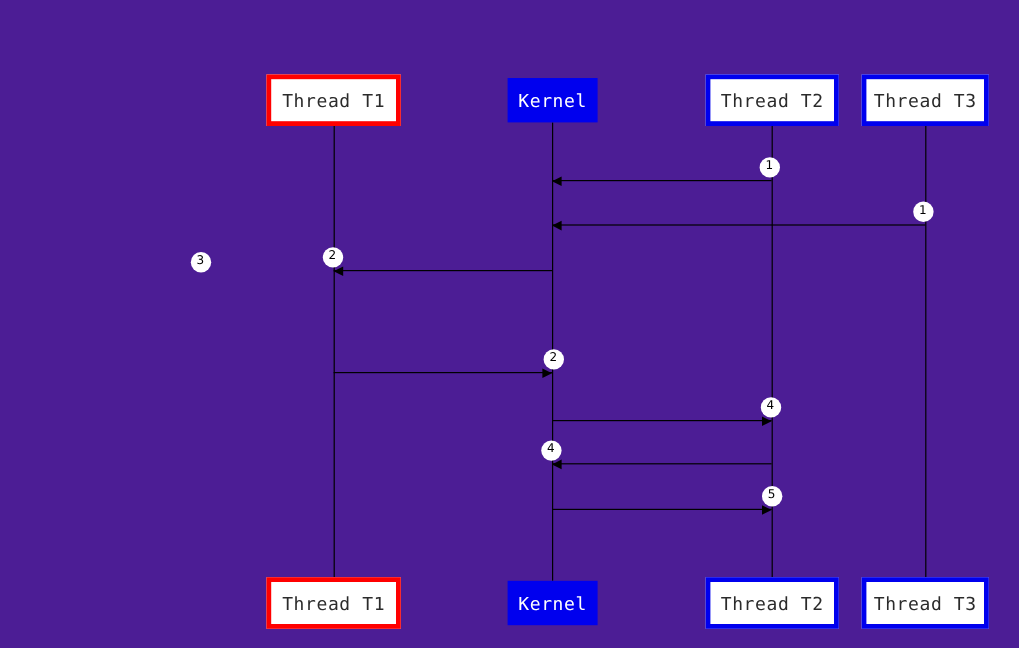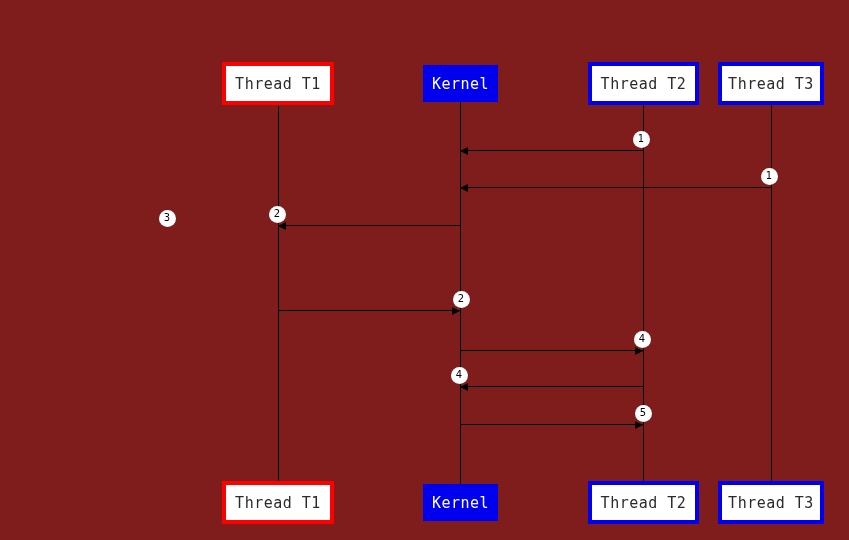--- a/index.html
+++ b/index.html
@@ -5,21 +5,21 @@
 <style>
   html, body {
     margin: 0;
     padding: 0;
     background: #000000;
   }
   #canvas {
     position: relative;
     width: 849px;
     height: 540px;
-    background: #7f1d1d;
+    background: #4c1d95;
     overflow: hidden;
     font-family: "DejaVu Sans Mono", "Liberation Mono", monospace;
   }
 
   
   .participant {
     position: absolute;
     box-sizing: border-box;
     display: flex;
     align-items: center;

